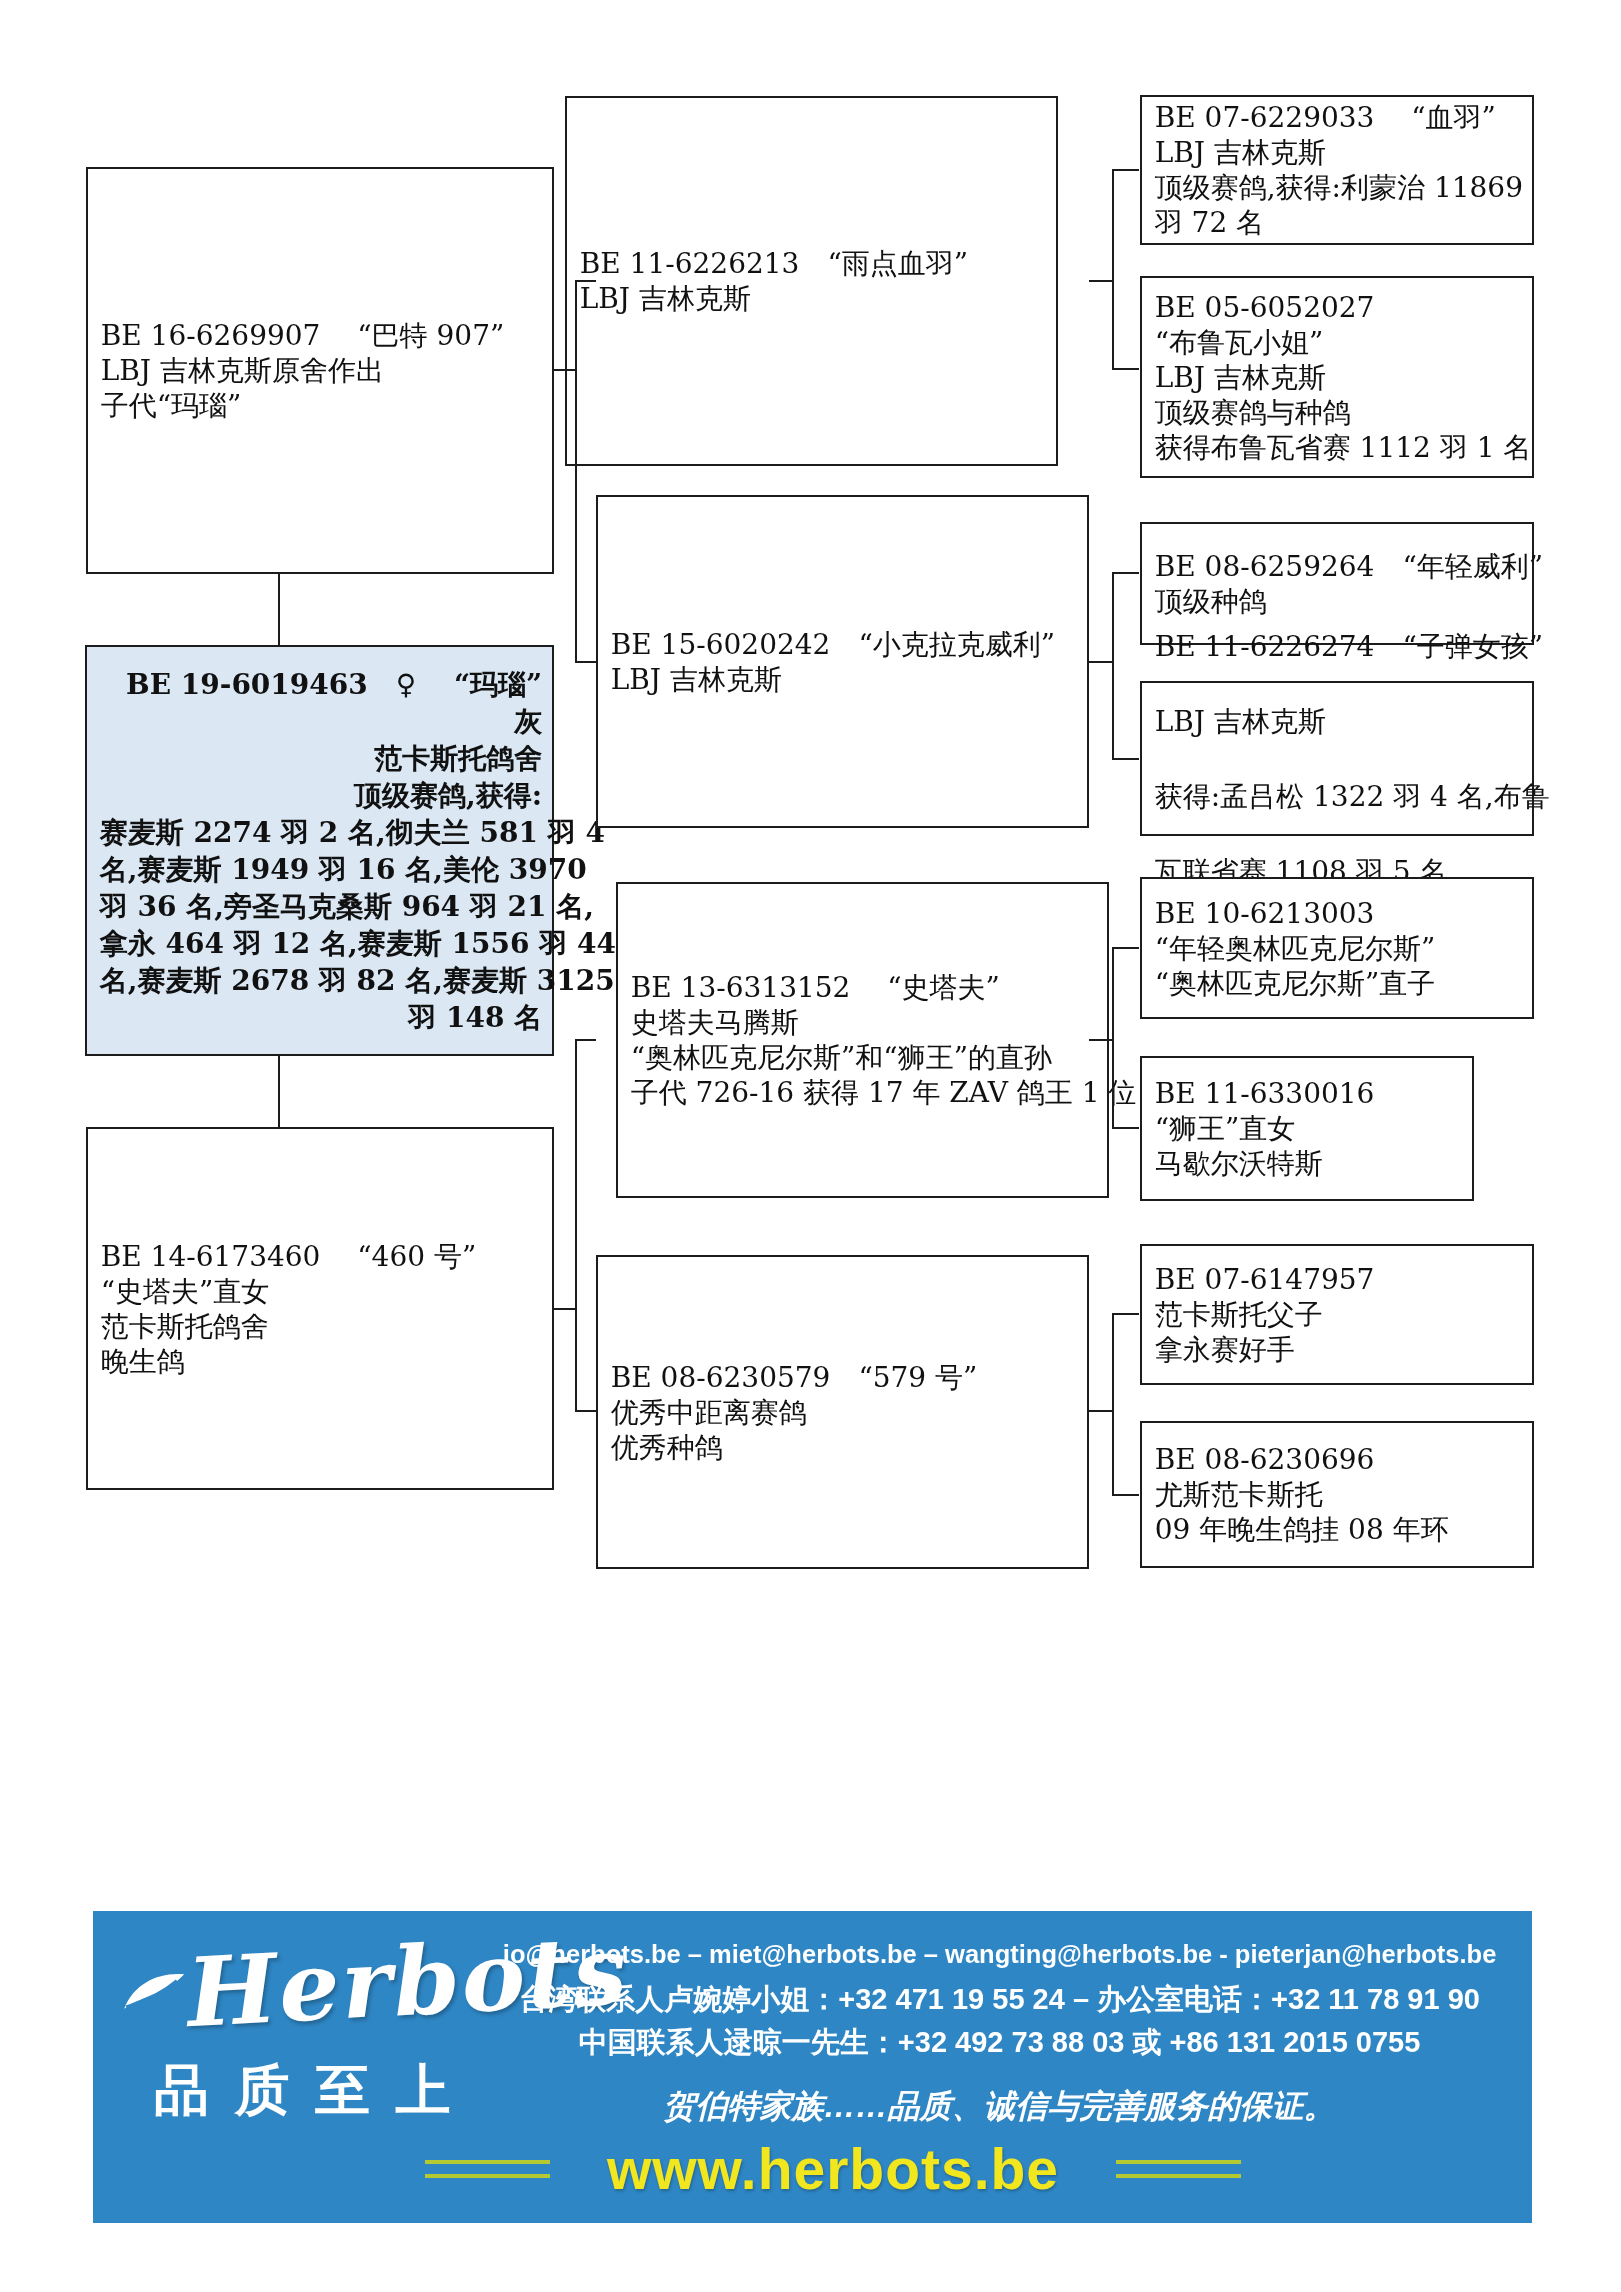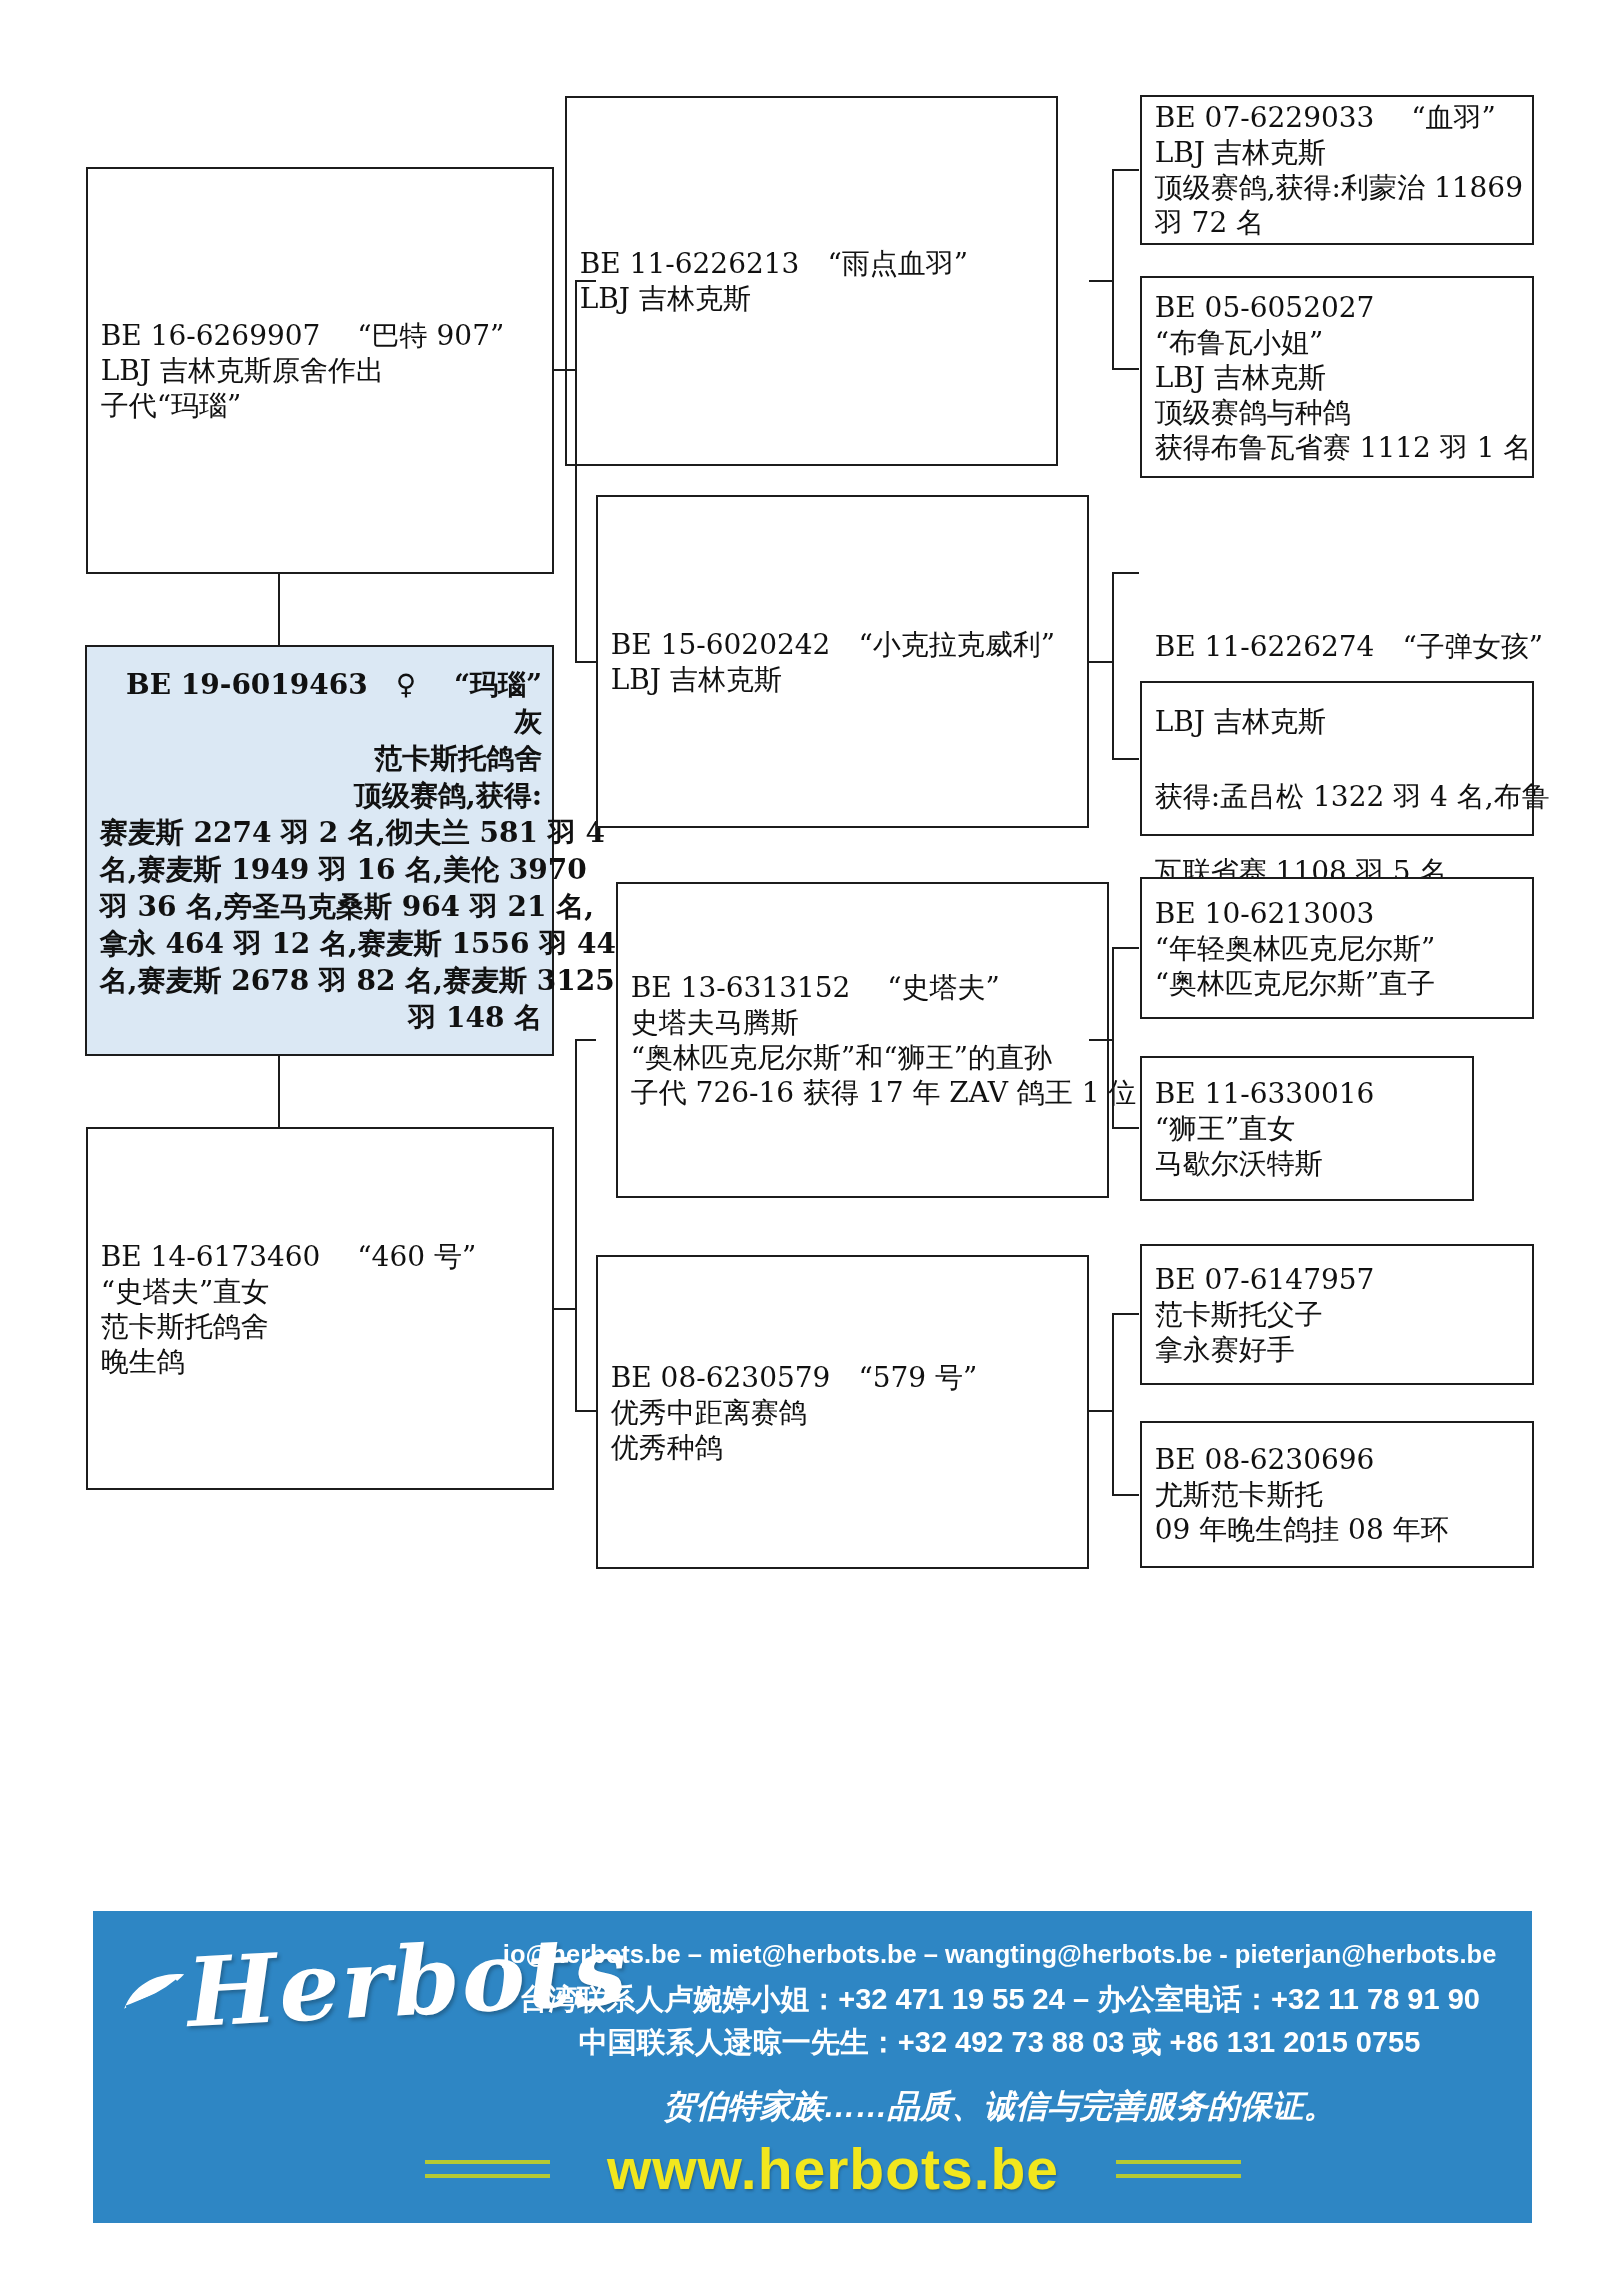--- a/index.html
+++ b/index.html
@@ -125,20 +125,24 @@
   </div>
 
   <div class="box" style="left:1140px;top:276px;width:394px;height:202px;">
     <div class="ln">BE 05-6052027</div>
     <div class="ln">“布鲁瓦小姐”</div>
     <div class="ln">LBJ 吉林克斯</div>
     <div class="ln">顶级赛鸽与种鸽</div>
     <div class="ln">获得布鲁瓦省赛 1112 羽 1 名</div>
   </div>
 
+  <div class="box" style="left:1140px;top:522px;width:394px;height:123px;">
+    <div class="ln">BE 08-6259264　“年轻威利”</div>
+    <div class="ln">顶级种鸽</div>
+  </div>
 
   <div class="box" style="left:1140px;top:681px;width:394px;height:155px;gap:40px;">
     <div class="ln">BE 11-6226274　“子弹女孩”</div>
     <div class="ln">LBJ 吉林克斯</div>
     <div class="ln">获得:孟吕松 1322 羽 4 名,布鲁</div>
     <div class="ln">瓦联省赛 1108 羽 5 名</div>
   </div>
 
   <div class="box" style="left:1140px;top:877px;width:394px;height:142px;">
     <div class="ln">BE 10-6213003</div>
@@ -198,20 +202,21 @@
   <div class="cl" style="left:1112px;top:1494px;width:27.4px;height:2px;"></div>
 
   <div class="banner">
     <div class="logo-wrap">
       <svg class="feather" width="69" height="47" viewBox="0 0 70 48">
         <path d="M66 4 C42 0, 14 10, 3 36 C24 24, 48 22, 66 4 Z" fill="#ffffff"></path>
         <path d="M5 34 C 22 28, 40 24, 58 10" stroke="#2e86c4" stroke-width="2.5" fill="none"></path>
       </svg>
       <span class="logo-text">Herbots</span>
     </div>
+    <div class="logo-sub">品质至上</div>
 
     <div class="f-line f1">jo@herbots.be – miet@herbots.be – wangting@herbots.be - pieterjan@herbots.be</div>
     <div class="f-line f2">台湾联系人卢婉婷小姐：+32 471 19 55 24 – 办公室电话：+32 11 78 91 90</div>
     <div class="f-line f3">中国联系人逯晾一先生：+32 492 73 88 03 或 +86 131 2015 0755</div>
     <div class="f-line f4">贺伯特家族……品质、诚信与完善服务的保证。</div>
 
     <div class="web-row">
       <div class="dbl"></div>
       <div class="web">www.herbots.be</div>
       <div class="dbl"></div>

